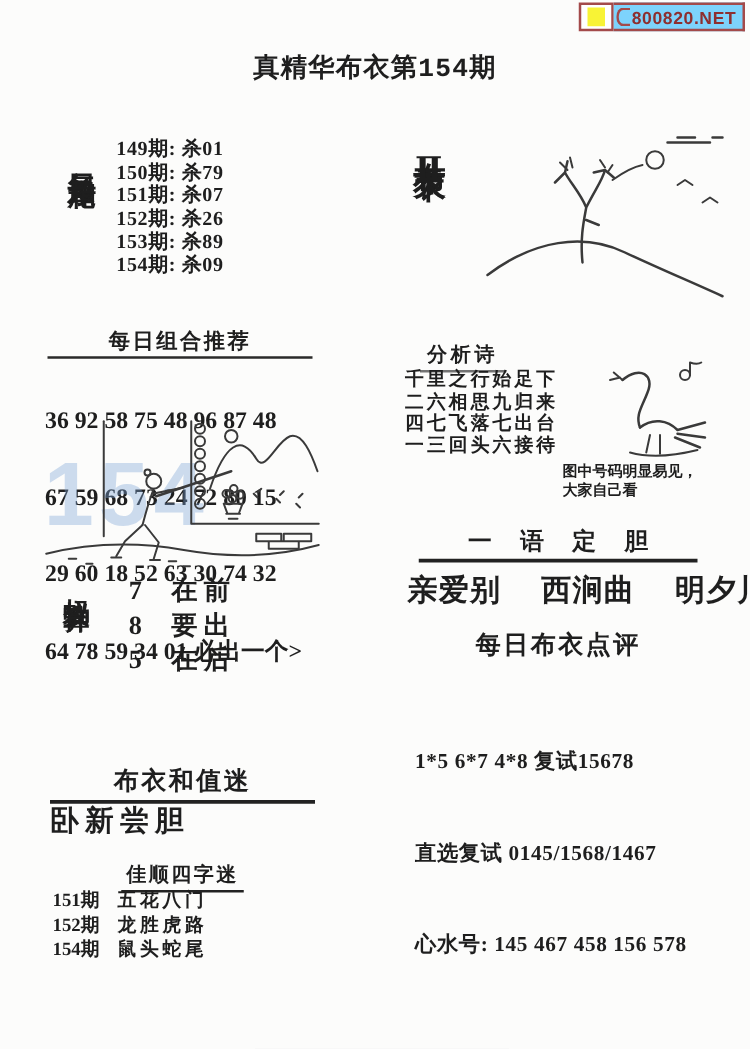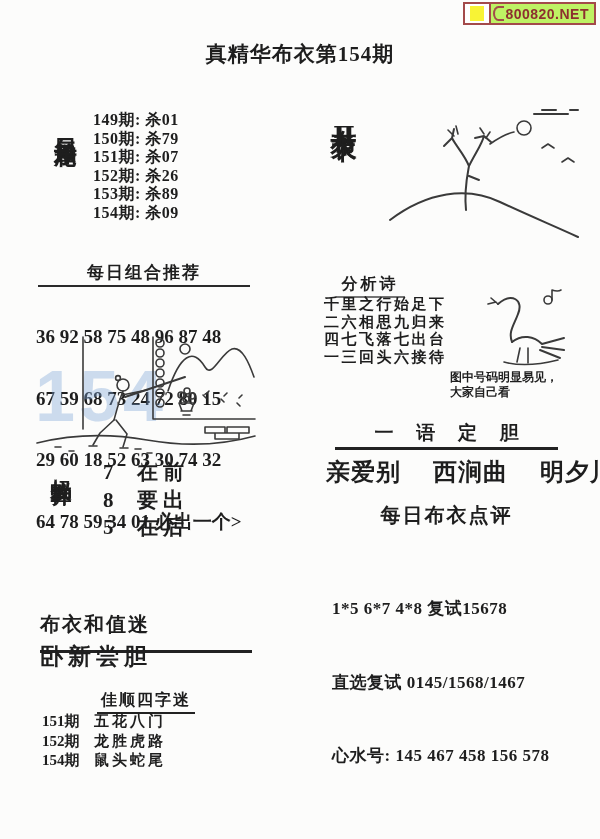--- a/index.html
+++ b/index.html
@@ -4,38 +4,38 @@
 <style>
   html,body{margin:0;padding:0;}
   body{background:#e9e9e9;font-family:"Liberation Serif","DejaVu Serif",serif;}
   .page{position:relative;width:600px;height:839px;background:#fcfcfb;overflow:hidden;color:#1e1e1e;}
   .abs{position:absolute;}
   .vtext{writing-mode:vertical-rl;text-orientation:upright;}
   
   .badge{top:2px;right:4px;display:flex;align-items:stretch;height:23px;}
   .badge .logo-box{width:24px;border:2px solid #a34a4a;display:flex;align-items:center;justify-content:center;background:#fff;}
   .badge .logo-sq{width:14px;height:15px;background:#f8f335;}
-  .badge .site-box{border:2px solid #a34a4a;border-left:none;display:flex;align-items:center;padding:0 5px 0 2px;background:#bef264;}
+  .badge .site-box{border:2px solid #a34a4a;border-left:none;display:flex;align-items:center;padding:0 5px 0 2px;background:#7dd3fc;}
   .badge .c-ring{width:9px;height:11px;border:2px solid #a34a4a;border-right:none;border-radius:50% 0 0 50%;margin-right:1px;}
   .badge .site-text{color:#8d2f2f;font-weight:bold;font-size:14px;letter-spacing:.5px;font-family:"Liberation Sans",sans-serif;}
   
-  .title{top:40px;left:0;width:100%;text-align:center;font-size:21px;font-weight:bold;letter-spacing:1px;}
+  .title{top:40px;left:0;width:100%;text-align:center;font-size:21px;font-weight:bold;letter-spacing:1px;font-family:Liberation Mono, monospace;}
   
   .dk-label{left:50px;top:119px;font-size:23px;font-weight:bold;letter-spacing:2px;}
   .dk-rows{left:93px;top:111px;font-size:16px;font-weight:bold;line-height:18.5px;letter-spacing:.5px;}
   .combo-header{left:38px;top:261px;width:212px;text-align:center;font-size:17px;font-weight:bold;letter-spacing:2px;border-bottom:2px solid #2a2a2a;padding-bottom:1px;}
   .combo-grid{left:36px;top:286px;width:222px;font-size:19px;font-weight:bold;line-height:20.5px;white-space:pre;}
   .cartoon{left:35px;top:333px;width:222px;height:128px;}
   .cartoon .wm{position:absolute;left:0;top:22px;font-size:72px;font-weight:bold;color:rgba(125,165,215,.38);letter-spacing:4px;font-family:"Liberation Sans",sans-serif;z-index:0;}
   .cartoon svg{position:absolute;left:0;top:0;z-index:1;}
   .ant-label{left:47px;top:462px;font-size:21px;font-weight:bold;letter-spacing:2px;}
   .ant-rows{left:103px;top:459px;font-size:21px;font-weight:bold;line-height:27.5px;}
   .ant-rows .num{display:inline-block;width:34px;}
   .ant-rows .txt{letter-spacing:5px;}
-  .hz-header{left:40px;top:611px;width:212px;text-align:left;font-size:20px;font-weight:bold;letter-spacing:2px;border-bottom:3px solid #222;padding-bottom:12px;}
+  .hz-header{left:40px;top:611px;width:212px;text-align:center;font-size:20px;font-weight:bold;letter-spacing:2px;border-bottom:3px solid #222;padding-bottom:2px;}
   .hz-answer{left:40px;top:641px;width:212px;text-align:left;font-size:23px;font-weight:bold;letter-spacing:5px;}
   .fc-header-wrap{left:40px;top:690px;width:212px;text-align:center;}
   .fc-header{display:inline-block;font-size:16px;font-weight:bold;letter-spacing:2px;border-bottom:2px solid #222;padding:0 4px 1px;}
   .fc-rows{left:42px;top:712px;font-size:15px;font-weight:bold;line-height:19.5px;}
   .fc-rows .per{display:inline-block;width:52px;}
   .fc-rows .txt{letter-spacing:3px;}
   
   .tx-label{left:326px;top:109px;font-size:26px;font-weight:bold;letter-spacing:3px;}
   .tree-sketch{left:372px;top:92px;}
   .an-header-wrap{left:326px;top:274px;width:88px;text-align:center;}

